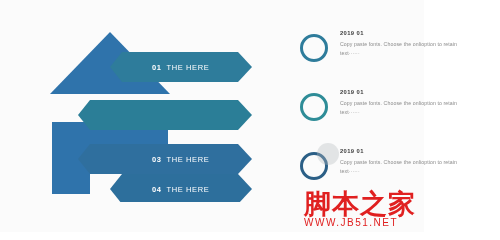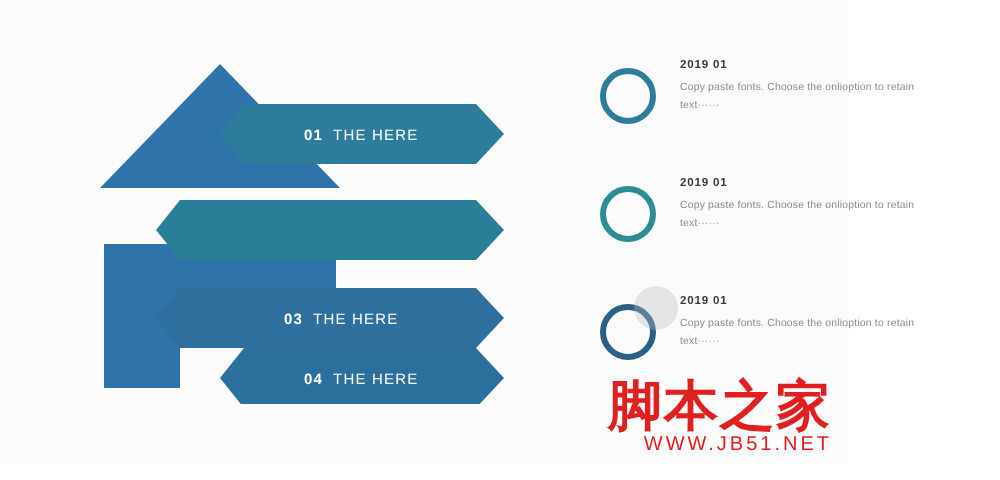--- a/index.html
+++ b/index.html
@@ -65,21 +65,21 @@
   }
   .item-text{
     font-size:5.2px;
     color:#8b8b8b;
     line-height:9px;
     letter-spacing:0.1px;
   }
   
   .watermark{
     position:absolute;right:8px;bottom:4px;
-    text-align:right;
+    text-align:left;
     line-height:1;
   }
   .wm-main{
     font-size:27px;
     font-weight:bold;
     color:#e02020;
     letter-spacing:1px;
     font-family:"DejaVu Sans",sans-serif;
   }
   .wm-sub{
@@ -119,21 +119,21 @@
         <polygon points="60,78 208,78 222,93 208,108 60,108 48,93" fill="#2b7e97"></polygon>
 
         <polygon points="60,122 208,122 222,137 208,152 60,152 48,137" fill="#2f6f9e"></polygon>
 
         <polygon points="92,152 208,152 222,167 208,182 92,182 80,167" fill="#2d6f9c"></polygon>
       </svg>
 
       <div class="arrow-label" style="left:122px;top:41px;">
         <span class="num">01</span><span>THE HERE</span>
       </div>
-      <div class="arrow-label" style="left:112px;top:133px;">
+      <div class="arrow-label" style="left:122px;top:133px;">
         <span class="num">03</span><span>THE HERE</span>
       </div>
       <div class="arrow-label" style="left:122px;top:163px;">
         <span class="num">04</span><span>THE HERE</span>
       </div>
     </div>
   </div>
 
   <div class="right-list">
 

